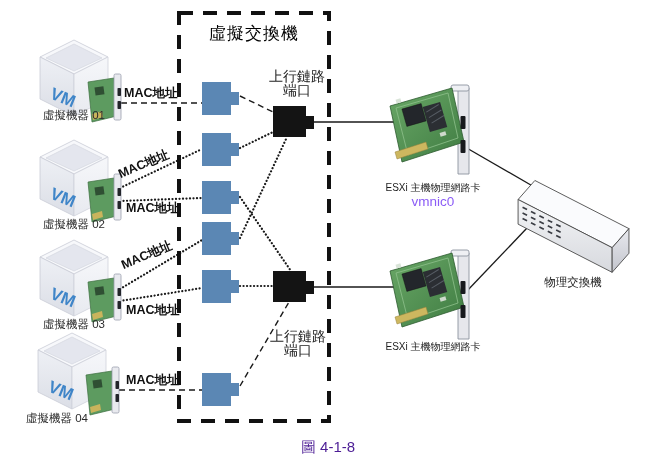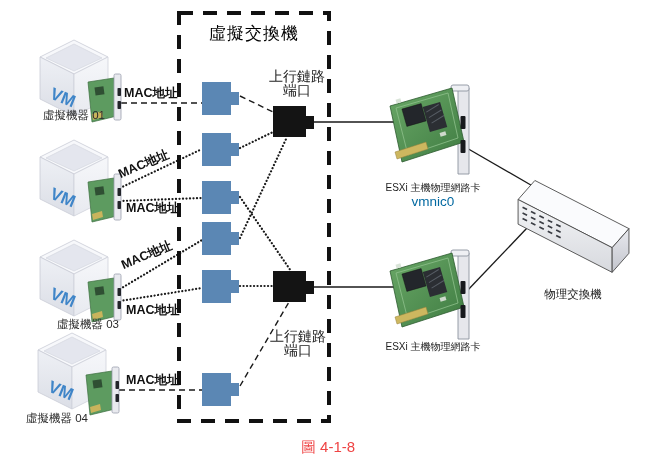--- a/index.html
+++ b/index.html
@@ -16,29 +16,29 @@
   .mac{font-size:12.5px;font-weight:600;color:#111;}
   .mac-1{left:124px;top:85px;}
   .mac-2a{left:117px;top:156px;transform:rotate(-23deg);transform-origin:center;}
   .mac-2b{left:126px;top:200px;}
   .mac-3a{left:120px;top:247px;transform:rotate(-23deg);transform-origin:center;}
   .mac-3b{left:126px;top:302px;}
   .mac-4{left:126px;top:372px;}
   .vm-lbl{width:90px;font-size:11.5px;color:#2b2b2b;}
   .vm-lbl-1{left:29px;top:108px;}
   .vm-lbl-2{left:29px;top:217px;}
-  .vm-lbl-3{left:29px;top:317px;text-align:right;}
+  .vm-lbl-3{left:29px;top:317px;}
   .vm-lbl-4{left:12px;top:411px;}
   .nic-lbl{width:130px;line-height:14px;}
   .nic-lbl .t{font-size:10px;color:#1c1c1c;}
-  .nic-lbl .n{font-size:13.5px;font-weight:500;color:#0369a1;}
+  .nic-lbl .n{font-size:13.5px;font-weight:500;color:#8b5cf6;}
   .nic-lbl-1{left:368px;top:181px;}
   .nic-lbl-2{left:368px;top:340px;}
-  .sw-lbl{left:528px;top:275px;width:90px;font-size:11.5px;color:#1c1c1c;margin-top:12px;}
-  .fig-cap{left:283px;top:438px;width:90px;font-size:15px;color:#ef4444;}
+  .sw-lbl{left:528px;top:275px;width:90px;font-size:11.5px;color:#1c1c1c;}
+  .fig-cap{left:283px;top:438px;width:90px;font-size:15px;color:#4c1d95;}
 </style>
 </head>
 <body>
 
 <div id="stage">
 
   <svg width="651" height="467" viewBox="0 0 651 467">
     <defs>
       <linearGradient id="gLeft" x1="0" y1="0" x2="0" y2="1">
         <stop offset="0" stop-color="#eef0f5"></stop>
@@ -166,20 +166,21 @@
   </div>
 
   <div class="lbl mac mac-1">MAC地址</div>
   <div class="lbl mac mac-2a">MAC地址</div>
   <div class="lbl mac mac-2b">MAC地址</div>
   <div class="lbl mac mac-3a">MAC地址</div>
   <div class="lbl mac mac-3b">MAC地址</div>
   <div class="lbl mac mac-4">MAC地址</div>
 
   <div class="lbl center vm-lbl vm-lbl-1">虛擬機器 01</div>
+  <div class="lbl center vm-lbl vm-lbl-2">虛擬機器 02</div>
   <div class="lbl center vm-lbl vm-lbl-3">虛擬機器 03</div>
   <div class="lbl center vm-lbl vm-lbl-4">虛擬機器 04</div>
 
   <div class="lbl center nic-lbl nic-lbl-1">
     <div class="t">ESXi 主機物理網路卡</div>
     <div class="n">vmnic0</div>
   </div>
   <div class="lbl center nic-lbl nic-lbl-2">
     <div class="t">ESXi 主機物理網路卡</div>
   </div>

